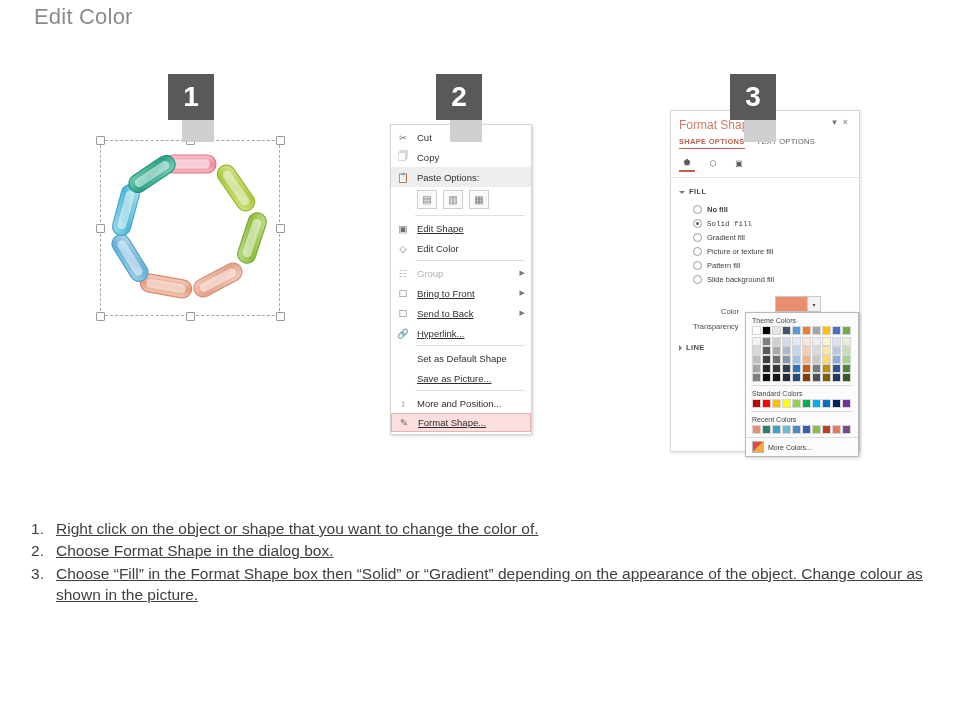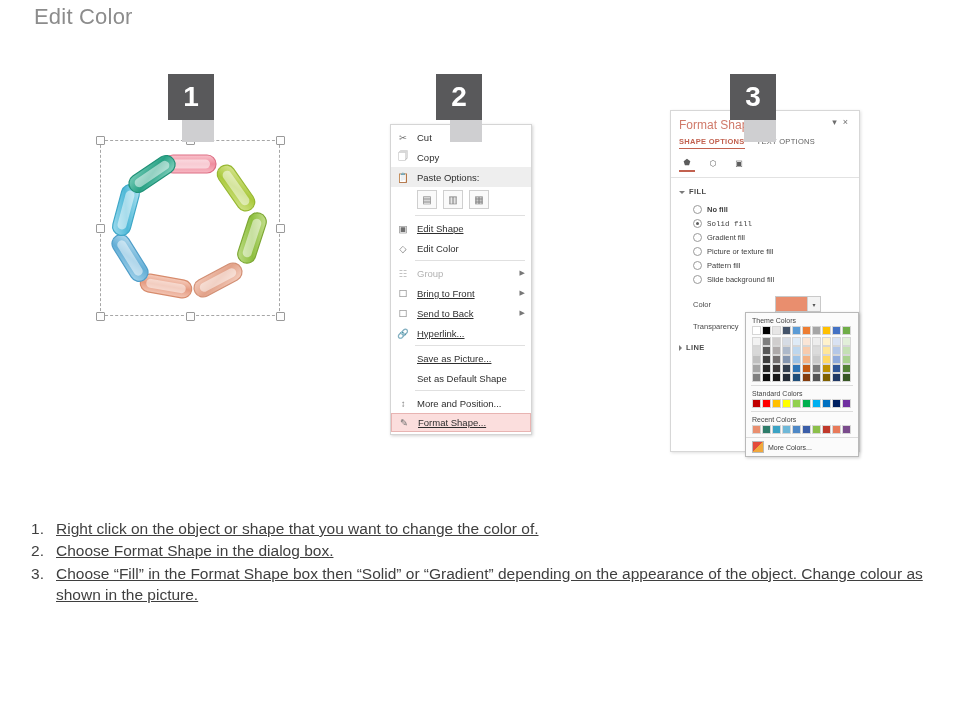--- a/index.html
+++ b/index.html
@@ -518,26 +518,26 @@
 
   <div class="cm-item">
     <span class="ic">🔗</span>
     <span class="lbl u">Hyperlink...</span>
   </div>
 
   <div class="cm-sep"></div>
 
   <div class="cm-item">
     <span class="ic"></span>
+    <span class="lbl">Set as Default Shape</span>
+  </div>
+
+  <div class="cm-item">
+    <span class="ic"></span>
     <span class="lbl u">Save as Picture...</span>
-  </div>
-
-  <div class="cm-item">
-    <span class="ic"></span>
-    <span class="lbl">Set as Default Shape</span>
   </div>
 
   <div class="cm-sep"></div>
 
   <div class="cm-item">
     <span class="ic">↕</span>
     <span class="lbl">More and Position...</span>
   </div>
 
   <div class="cm-item highlight">
@@ -588,21 +588,21 @@
   </div>
   <div class="radio-row" style="top:150px;">
     <span class="radio"></span>
     <span>Pattern fill</span>
   </div>
   <div class="radio-row" style="top:164px;">
     <span class="radio"></span>
     <span>Slide background fill</span>
   </div>
 
-  <div class="fld-label" style="top:189px;">Color</div>
+  <div class="fld-label" style="top:196px;margin-left:28px;">Color</div>
   <div class="color-btn" style="top:185px;">
     <span class="cb-drop">▾</span>
   </div>
 
   <div class="fld-label" style="top:211px;">Transparency</div>
   <div class="trans-input" style="top:207px;"></div>
 
   <div class="fs-section" style="top:232px;">
     <span class="tri"></span><span>LINE</span>
   </div>

